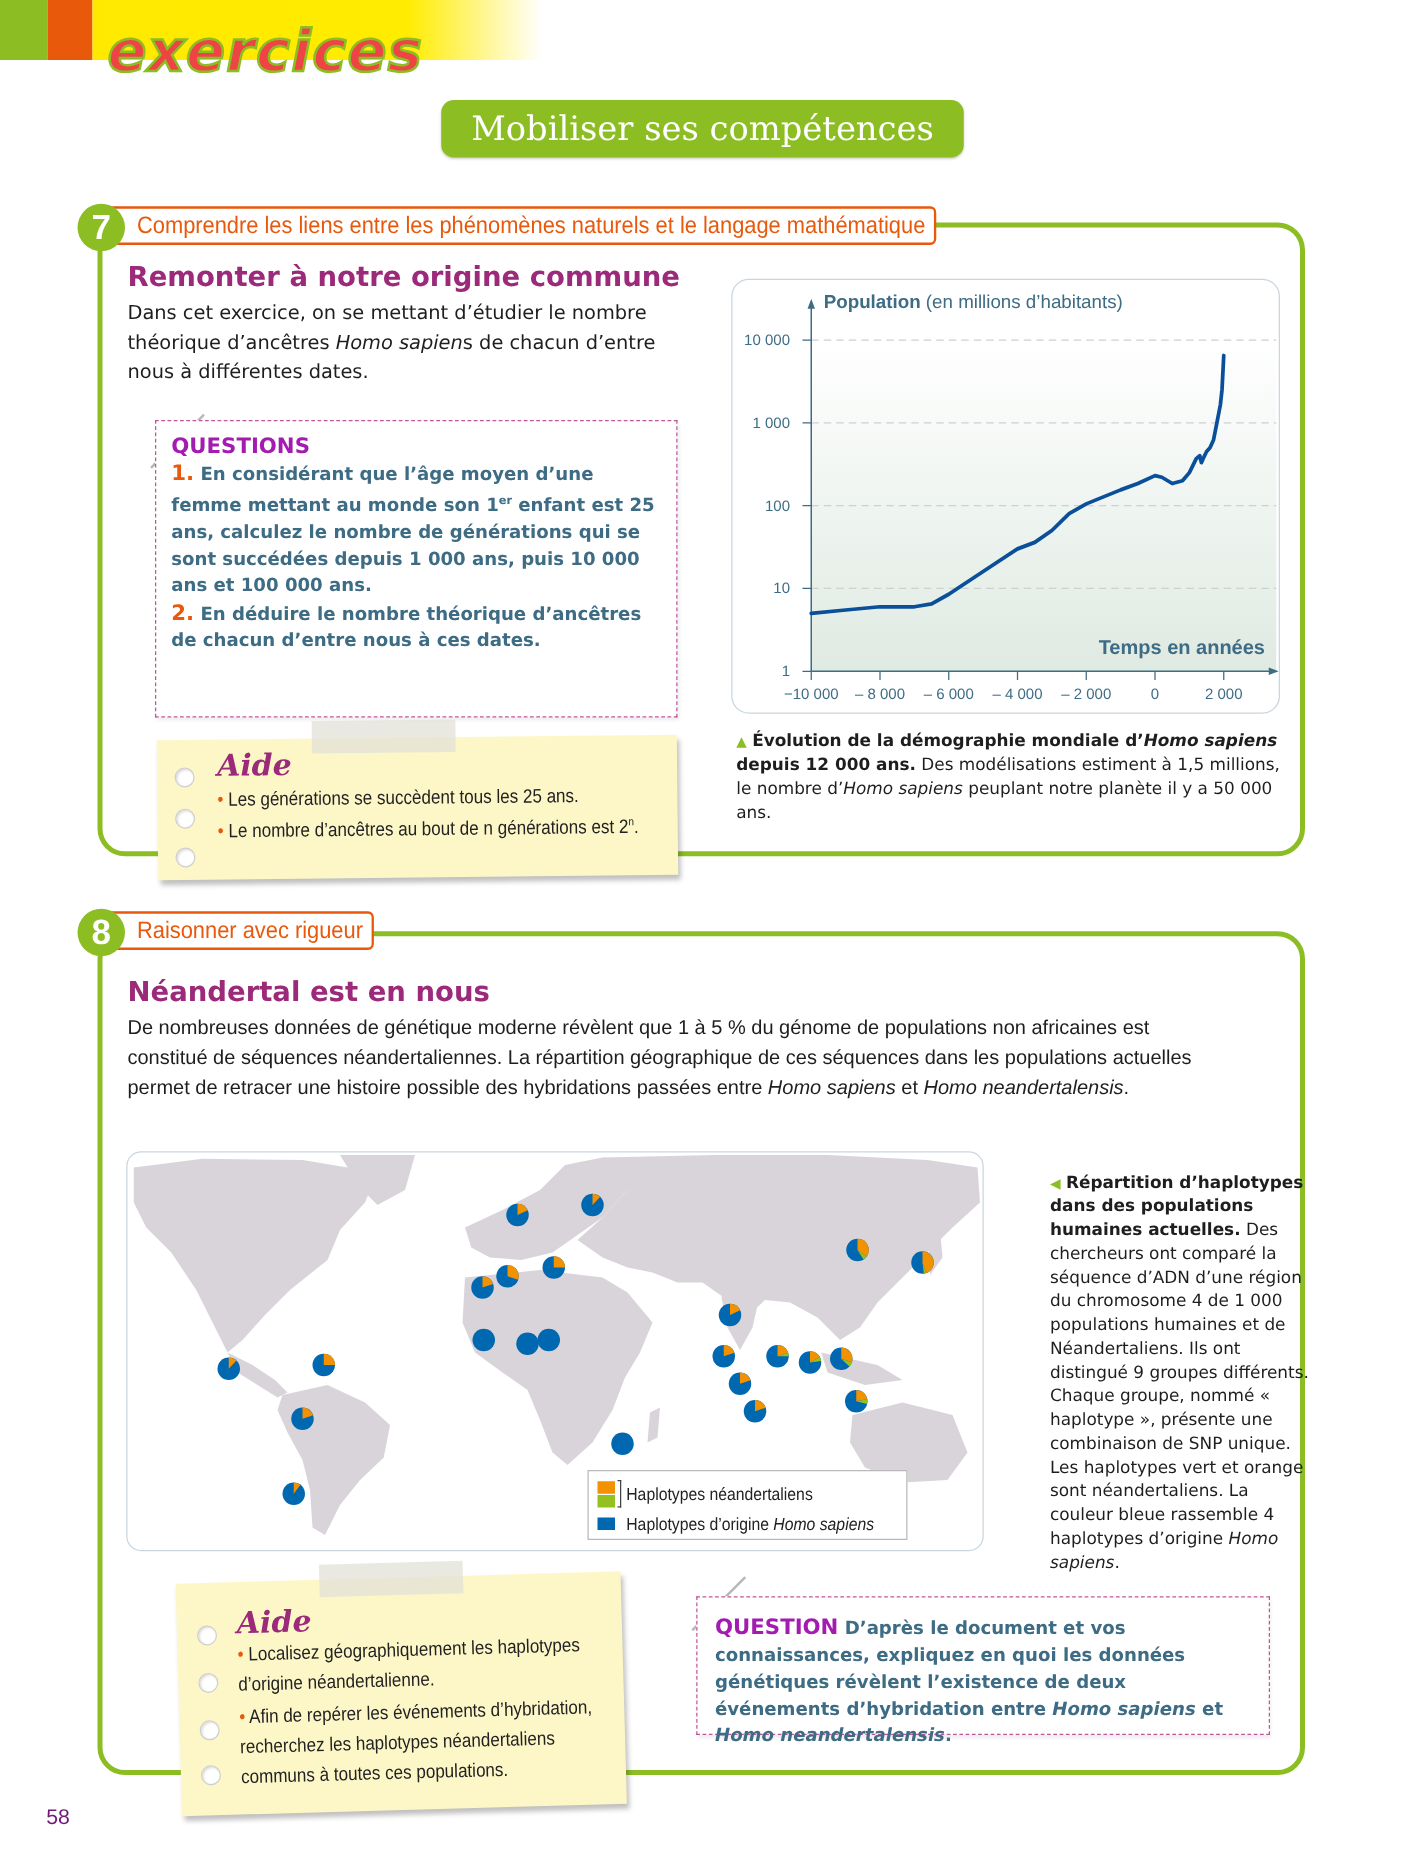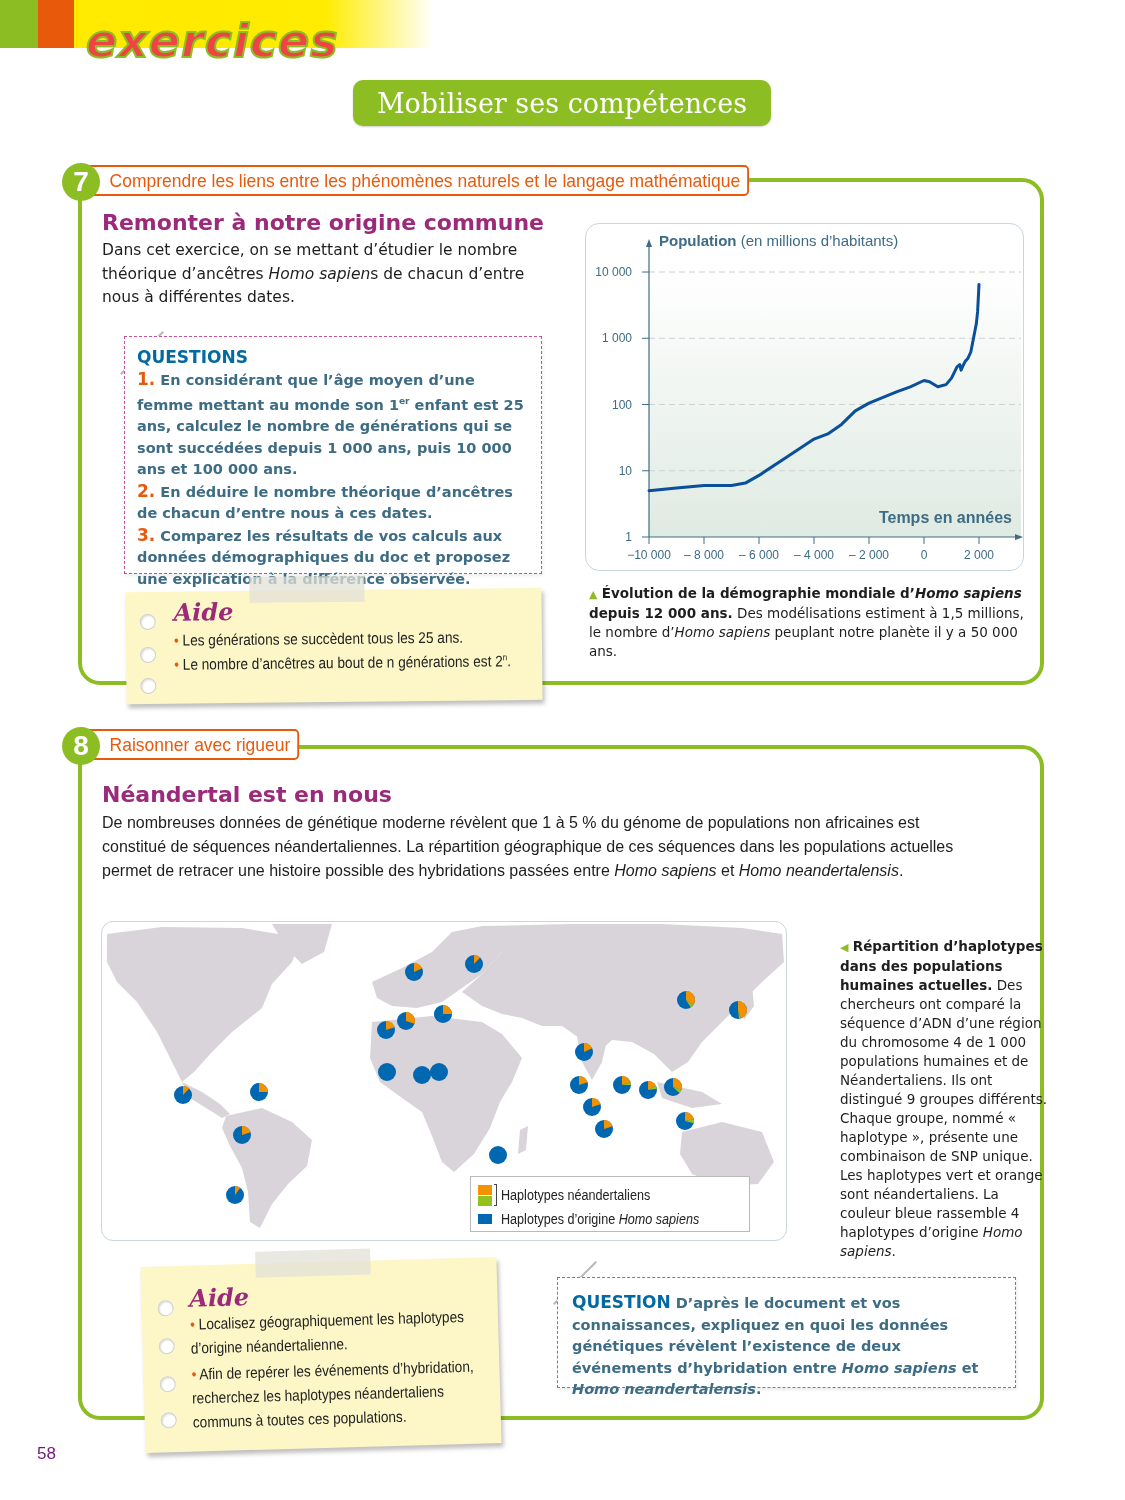--- a/index.html
+++ b/index.html
@@ -29,21 +29,21 @@
     color: #e8590c; font-family: "Liberation Sans", sans-serif; font-size: 19px; padding: 2px 8px 2px 28px;
     height: 31px; display: flex; align-items: center; z-index: 2; transform: scaleX(0.92); transform-origin: left; }
 
   .ex-title { position: absolute; color: #9b2a7a; font-weight: bold; font-size: 22px; }
   .body-text { position: absolute; font-size: 15.5px; line-height: 23.5px; color: #1e1e1e; }
   .narrow-text { font-family: "Liberation Sans", sans-serif; font-size: 16px; line-height: 24px; }
 
   
   .qbox { position: absolute; border: 1.5px dashed #c0569a; background: #fff; padding: 10px 12px;
     color: #3d6c84; font-weight: bold; font-size: 14.5px; line-height: 21.5px; box-shadow: 1px 2px 3px rgba(0,0,0,0.08); }
-  .qbox .qhead { color: #0369a1; font-size: 17px; }
+  .qbox .qhead { color: #a21caf; font-size: 17px; }
   .qbox .qn { color: #e8590c; font-size: 17px; }
   .corner-line { position: absolute; width: 60px; height: 2px; background: #b8b8b8; transform: rotate(-45deg); }
 
   
   .note { position: absolute; background: #fdf7c8; box-shadow: 2px 4px 4px rgba(0,0,0,0.25); }
   .note .tape { position: absolute; width: 115px; height: 26px; background: rgba(225,225,215,0.75); }
   .note .hole { position: absolute; width: 16px; height: 16px; border-radius: 50%; background: #fff;
     border: 1px solid #cfcfcf; box-shadow: inset 1px 1px 2px rgba(0,0,0,0.15); }
   .aide-title { position: absolute; font-family: "DejaVu Serif", serif; font-style: italic; font-weight: bold;
     color: #9b2a7a; font-size: 24px; }
@@ -54,21 +54,21 @@
   
   .chart-box { position: absolute; left: 585px; top: 223px; width: 439px; height: 348px; border: 1.5px solid #c9d6de;
     border-radius: 14px; background: #fff; overflow: hidden; }
   .chart-box svg { position: absolute; left: 0; top: 0; }
   .caption { position: absolute; font-size: 13.5px; line-height: 19px; color: #1e1e1e; }
   .tri-up { color: #8cbe24; font-size: 11px; }
 
   
   .map-box { position: absolute; left: 101px; top: 921px; width: 686px; height: 320px; border: 1.5px solid #c9d6de;
     border-radius: 12px; background: #fff; overflow: hidden; }
-  .legend { position: absolute; left: 368px; top: 254px; width: 280px; height: 56px; background: #fff;
+  .legend { position: absolute; left: 368px; top: 254px; width: 256px; height: 56px; background: #fff;
     border: 1px solid #b9b9b9; font-family: "Liberation Sans", sans-serif; font-size: 14px; color: #222; }
   .legend .sw { position: absolute; width: 14px; height: 10px; }
   .legend .lbl { position: absolute; transform: scaleX(0.9); transform-origin: left; white-space: nowrap; }
 
   .page-num { position: absolute; left: 37px; top: 1444px; font-family: "Liberation Sans", sans-serif;
     font-size: 17px; color: #701a75; }
 </style>
 </head>
 <body>
 
@@ -85,21 +85,20 @@
 <div class="ex-title" style="left:102px; top:210px;">Remonter à notre origine commune</div>
 <div class="body-text" style="left:102px; top:239px; width:440px;">
   <span>Dans cet exercice, on se mettant d’étudier le nombre théorique d’ancêtres </span><i>Homo sapien</i><span>s de chacun d’entre nous à différentes dates.</span>
 </div>
 
 <div class="corner-line" style="left:112px; top:352px;"></div>
 <div class="qbox" style="left:124px; top:336px; width:418px; height:238px;">
   <div class="qhead">QUESTIONS</div>
   <div><span class="qn">1.</span> <span>En considérant que l’âge moyen d’une femme mettant au monde son 1</span><sup style="font-size:9px;">er</sup><span> enfant est 25 ans, calculez le nombre de générations qui se sont succédées depuis 1 000 ans, puis 10 000 ans et 100 000 ans.</span></div>
   <div><span class="qn">2.</span> <span>En déduire le nombre théorique d’ancêtres de chacun d’entre nous à ces dates.</span></div>
-  <div><span class="qn">3.</span> <span>Comparez les résultats de vos calculs aux données démographiques du doc et proposez une explication à la différence observée.</span></div>
 </div>
 
 <div class="note" style="left:126px; top:590px; width:416px; height:112px; transform: rotate(-0.6deg);">
   <div class="tape" style="left:124px; top:-14px;"></div>
   <div class="hole" style="left:14px; top:22px;"></div>
   <div class="hole" style="left:14px; top:55px;"></div>
   <div class="hole" style="left:14px; top:86px;"></div>
   <div class="aide-title" style="left:48px; top:6px;">Aide</div>
   <div class="aide-line" style="left:48px; top:40px;"><span class="bullet">• </span><span>Les générations se succèdent tous les 25 ans.</span></div>
   <div class="aide-line" style="left:48px; top:64px;"><span class="bullet">• </span><span>Le nombre d’ancêtres au bout de n générations est 2</span><sup style="font-size:9px;">n</sup><span>.</span></div>

